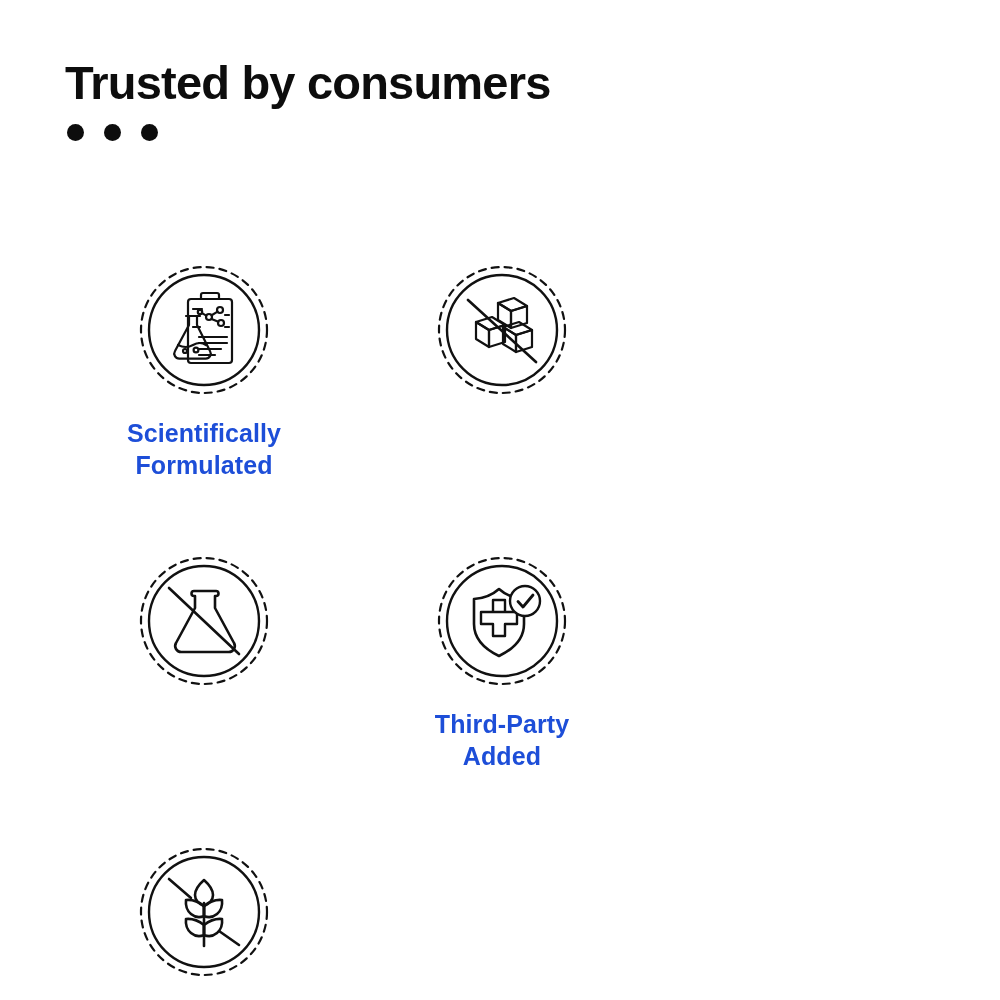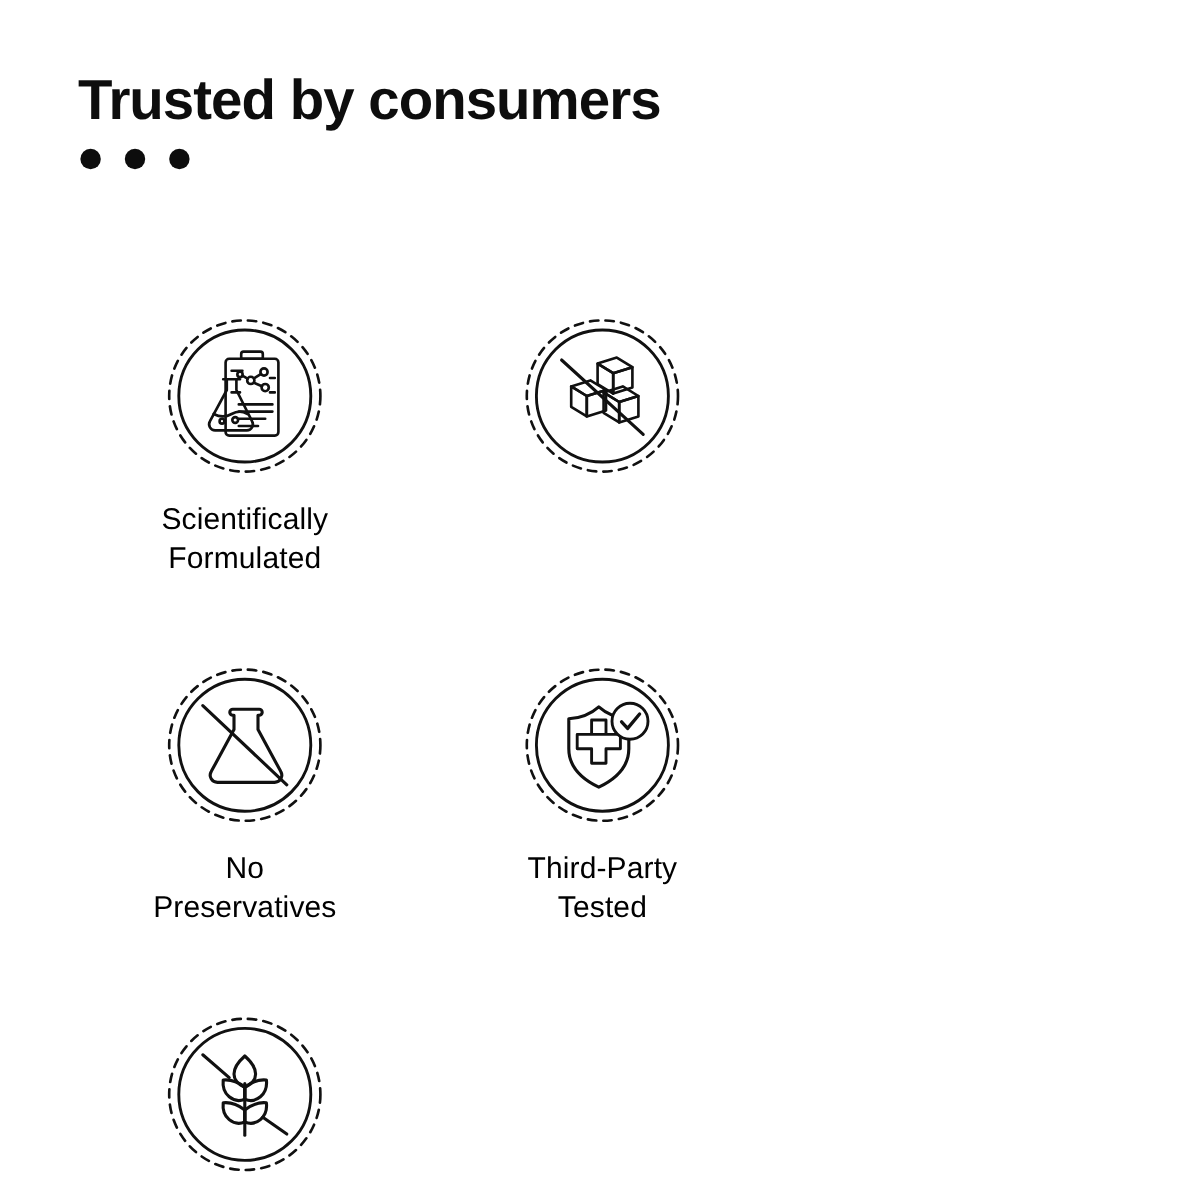--- a/index.html
+++ b/index.html
@@ -77,22 +77,22 @@
     display: block;
     width: 130px;
     height: 130px;
   }
   .feature-label {
     margin-top: 22px;
     font-family: "Liberation Sans", sans-serif;
     font-size: 25px;
     line-height: 1.28;
     letter-spacing: 0.1px;
-    font-weight: 400;
-    color: #000000;
+    font-weight: 700;
+    color: #1d4ed8;
     text-align: center;
     white-space: pre-line;
     max-width: 270px;
   }
 </style>
 </head>
 <body>
 
 <div class="page">
 
@@ -164,40 +164,38 @@
       <span class="badge">
         <svg viewBox="0 0 130 130" fill="none" stroke="#111111" stroke-width="2.2" stroke-linecap="round" stroke-linejoin="round">
           <circle cx="65" cy="65" r="63" stroke-dasharray="7 6" stroke-width="2.2"></circle>
           <circle cx="65" cy="65" r="55" stroke-width="2.4"></circle>
 
           <path d="M55 35 h22 a2.5 2.5 0 0 1 0 5 h-1 v12 l19 35 a6 6 0 0 1 -5.2 9 h-47.6 a6 6 0 0 1 -5.2 -9 l19 -35 v-12 h-1 a2.5 2.5 0 0 1 0 -5 z" stroke-width="2.6"></path>
 
           <path d="M30 32 L100 98" stroke-width="2.6"></path>
         </svg>
       </span>
-      <div class="feature-label">No
-Preservatives</div>
     </div>
 
     <div class="feature">
       <span class="badge">
         <svg viewBox="0 0 130 130" fill="none" stroke="#111111" stroke-width="2.2" stroke-linecap="round" stroke-linejoin="round">
           <circle cx="65" cy="65" r="63" stroke-dasharray="7 6" stroke-width="2.2"></circle>
           <circle cx="65" cy="65" r="55" stroke-width="2.4"></circle>
 
           <path d="M62 33 q-10 9 -25 10 v25 q0 20 25 32 q25 -12 25 -32 v-25 q-15 -1 -25 -10 z" stroke-width="2.6"></path>
 
           <path d="M56 56 h12 v-12 h-12 z M56 56 h-12 v12 h12 v12 h12 v-12 h12 v-12 h-12" fill="none" stroke-width="2.4"></path>
 
           <circle cx="88" cy="45" r="15" fill="#ffffff" stroke-width="2.4"></circle>
           <path d="M81 45.5 l5 5.5 l10 -12" stroke-width="2.8"></path>
         </svg>
       </span>
       <div class="feature-label">Third-Party
-Tested</div>
+Added</div>
     </div>
 
     <div class="feature">
       <span class="badge">
         <svg viewBox="0 0 130 130" fill="none" stroke="#111111" stroke-width="2.2" stroke-linecap="round" stroke-linejoin="round">
           <circle cx="65" cy="65" r="63" stroke-dasharray="7 6" stroke-width="2.2"></circle>
           <circle cx="65" cy="65" r="55" stroke-width="2.4"></circle>
 
           <path d="M65 56 v43" stroke-width="2.6"></path>
 

